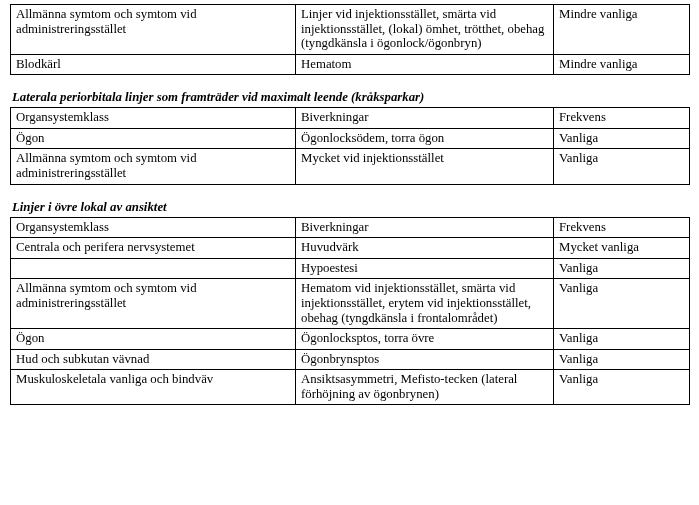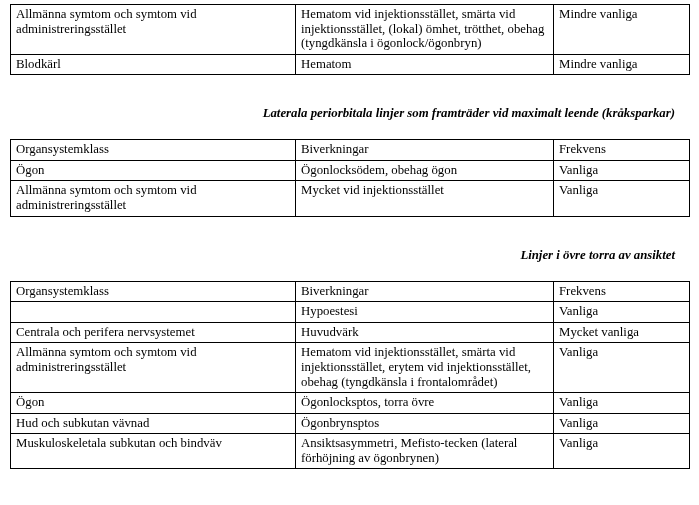--- a/index.html
+++ b/index.html
@@ -37,41 +37,40 @@
     text-align: left;
   }
   .col-a { width: 285px; }
   .col-b { width: 258px; }
   .col-c { width: 136px; }
   .hdr td { font-weight: bold; font-family: Liberation Serif, serif; }
   .section-title {
     font-style: italic;
     font-weight: bold;
     font-size: 12.8px;
-    margin: 16px;
+    margin: 0;
     padding: 0 0 2px 2px;
-    text-align: right;
   }
   .gap-lg { height: 15px; }
 </style>
 </head>
 <body>
 
 <div class="page">
 
   <table class="doc-table">
     <colgroup>
       <col class="col-a">
         <col class="col-b">
         <col class="col-c">
     </colgroup>
     <tbody>
       <tr>
         <td>Allmänna symtom och symtom vid administreringsstället</td>
-        <td>Hematom vid injektionsstället, smärta vid injektionsstället, (lokal) ömhet, trötthet, obehag (tyngdkänsla i ögonlock/ögonbryn)</td>
+        <td>Linjer vid injektionsstället, smärta vid injektionsstället, (lokal) ömhet, trötthet, obehag (tyngdkänsla i ögonlock/ögonbryn)</td>
         <td>Mindre vanliga</td>
       </tr>
       <tr>
         <td>Blodkärl</td>
         <td>Hematom</td>
         <td>Mindre vanliga</td>
       </tr>
     </tbody>
   </table>
 
@@ -85,72 +84,72 @@
         <col class="col-c">
     </colgroup>
     <tbody>
       <tr class="hdr">
         <td>Organsystemklass</td>
         <td>Biverkningar</td>
         <td>Frekvens</td>
       </tr>
       <tr>
         <td>Ögon</td>
-        <td>Ögonlocksödem, obehag ögon</td>
+        <td>Ögonlocksödem, torra ögon</td>
         <td>Vanliga</td>
       </tr>
       <tr>
         <td>Allmänna symtom och symtom vid administreringsstället</td>
         <td>Mycket vid injektionsstället</td>
         <td>Vanliga</td>
       </tr>
     </tbody>
   </table>
 
   <div class="gap-lg"></div>
 
-  <p class="section-title">Linjer i övre torra av ansiktet</p>
+  <p class="section-title">Linjer i övre lokal av ansiktet</p>
   <table class="doc-table">
     <colgroup>
       <col class="col-a">
         <col class="col-b">
         <col class="col-c">
     </colgroup>
     <tbody>
       <tr class="hdr">
         <td>Organsystemklass</td>
         <td>Biverkningar</td>
         <td>Frekvens</td>
       </tr>
       <tr>
+        <td>Centrala och perifera nervsystemet</td>
+        <td>Huvudvärk</td>
+        <td>Mycket vanliga</td>
+      </tr>
+      <tr>
         <td></td>
         <td>Hypoestesi</td>
         <td>Vanliga</td>
-      </tr>
-      <tr>
-        <td>Centrala och perifera nervsystemet</td>
-        <td>Huvudvärk</td>
-        <td>Mycket vanliga</td>
       </tr>
       <tr>
         <td>Allmänna symtom och symtom vid administreringsstället</td>
         <td>Hematom vid injektionsstället, smärta vid injektionsstället, erytem vid injektionsstället, obehag (tyngdkänsla i frontalområdet)</td>
         <td>Vanliga</td>
       </tr>
       <tr>
         <td>Ögon</td>
         <td>Ögonlocksptos, torra övre</td>
         <td>Vanliga</td>
       </tr>
       <tr>
         <td>Hud och subkutan vävnad</td>
         <td>Ögonbrynsptos</td>
         <td>Vanliga</td>
       </tr>
       <tr>
-        <td>Muskuloskeletala subkutan och bindväv</td>
+        <td>Muskuloskeletala vanliga och bindväv</td>
         <td>Ansiktsasymmetri, Mefisto-tecken (lateral förhöjning av ögonbrynen)</td>
         <td>Vanliga</td>
       </tr>
     </tbody>
   </table>
 
 </div>
 
 </body></html>

